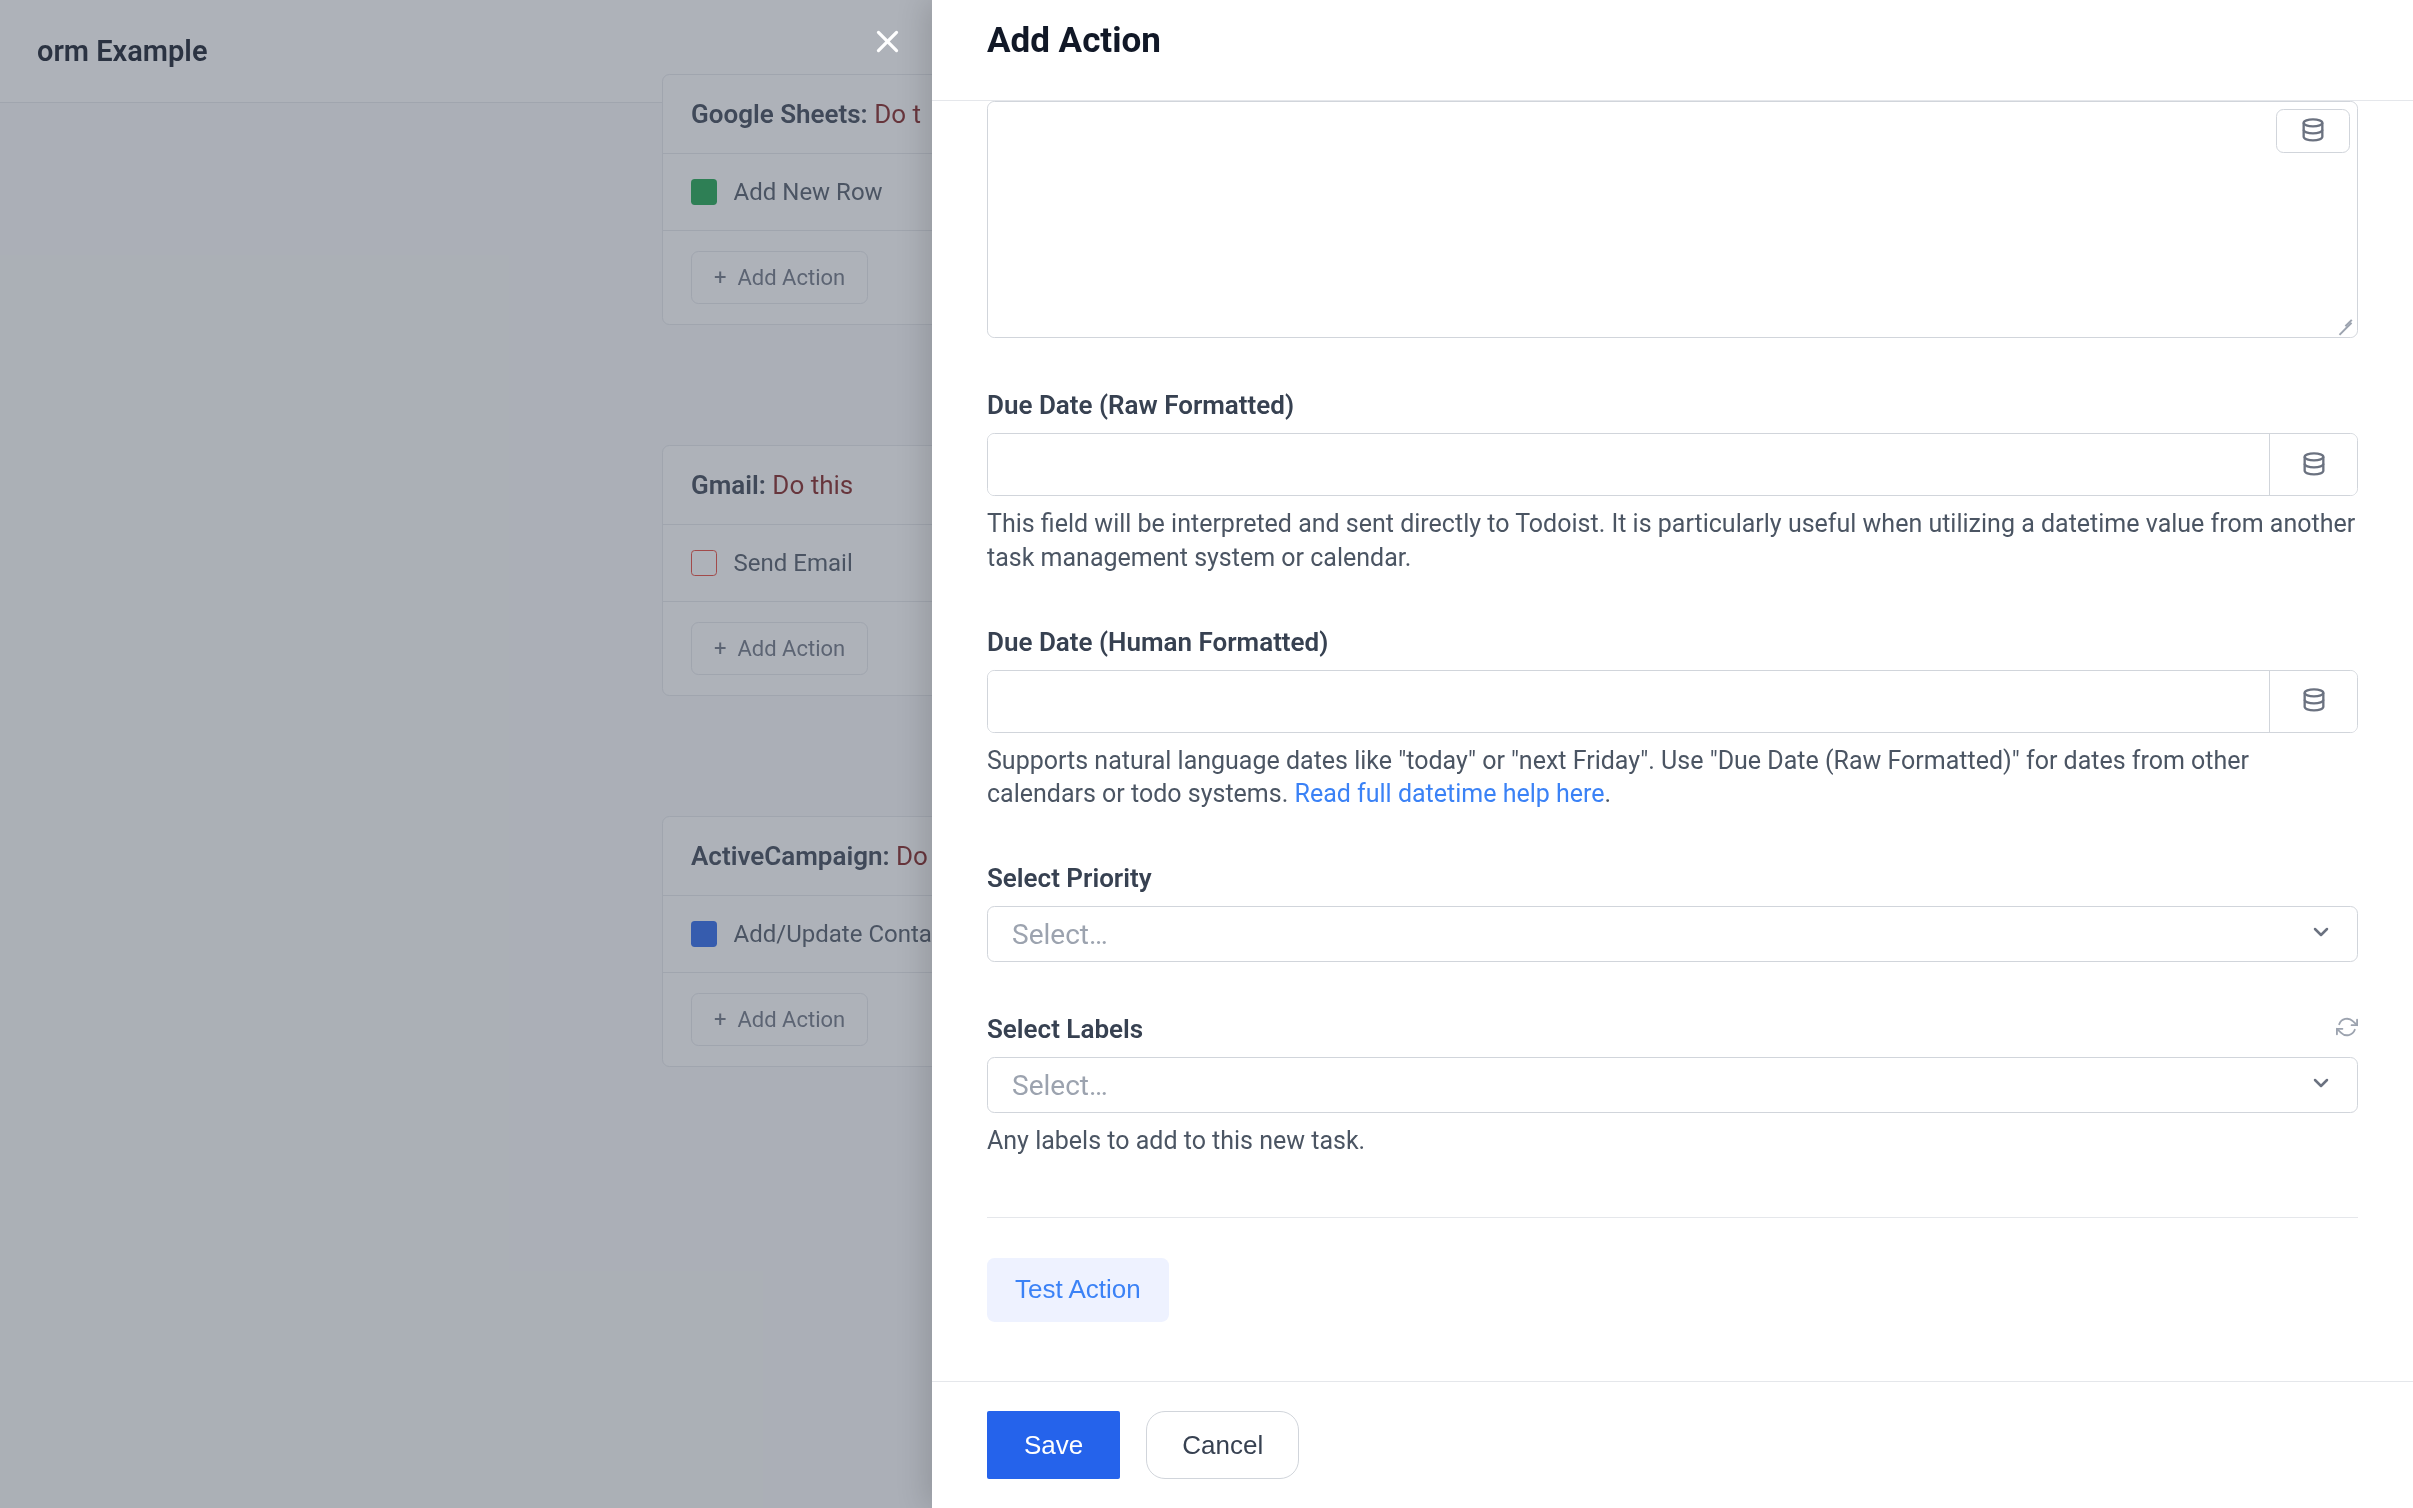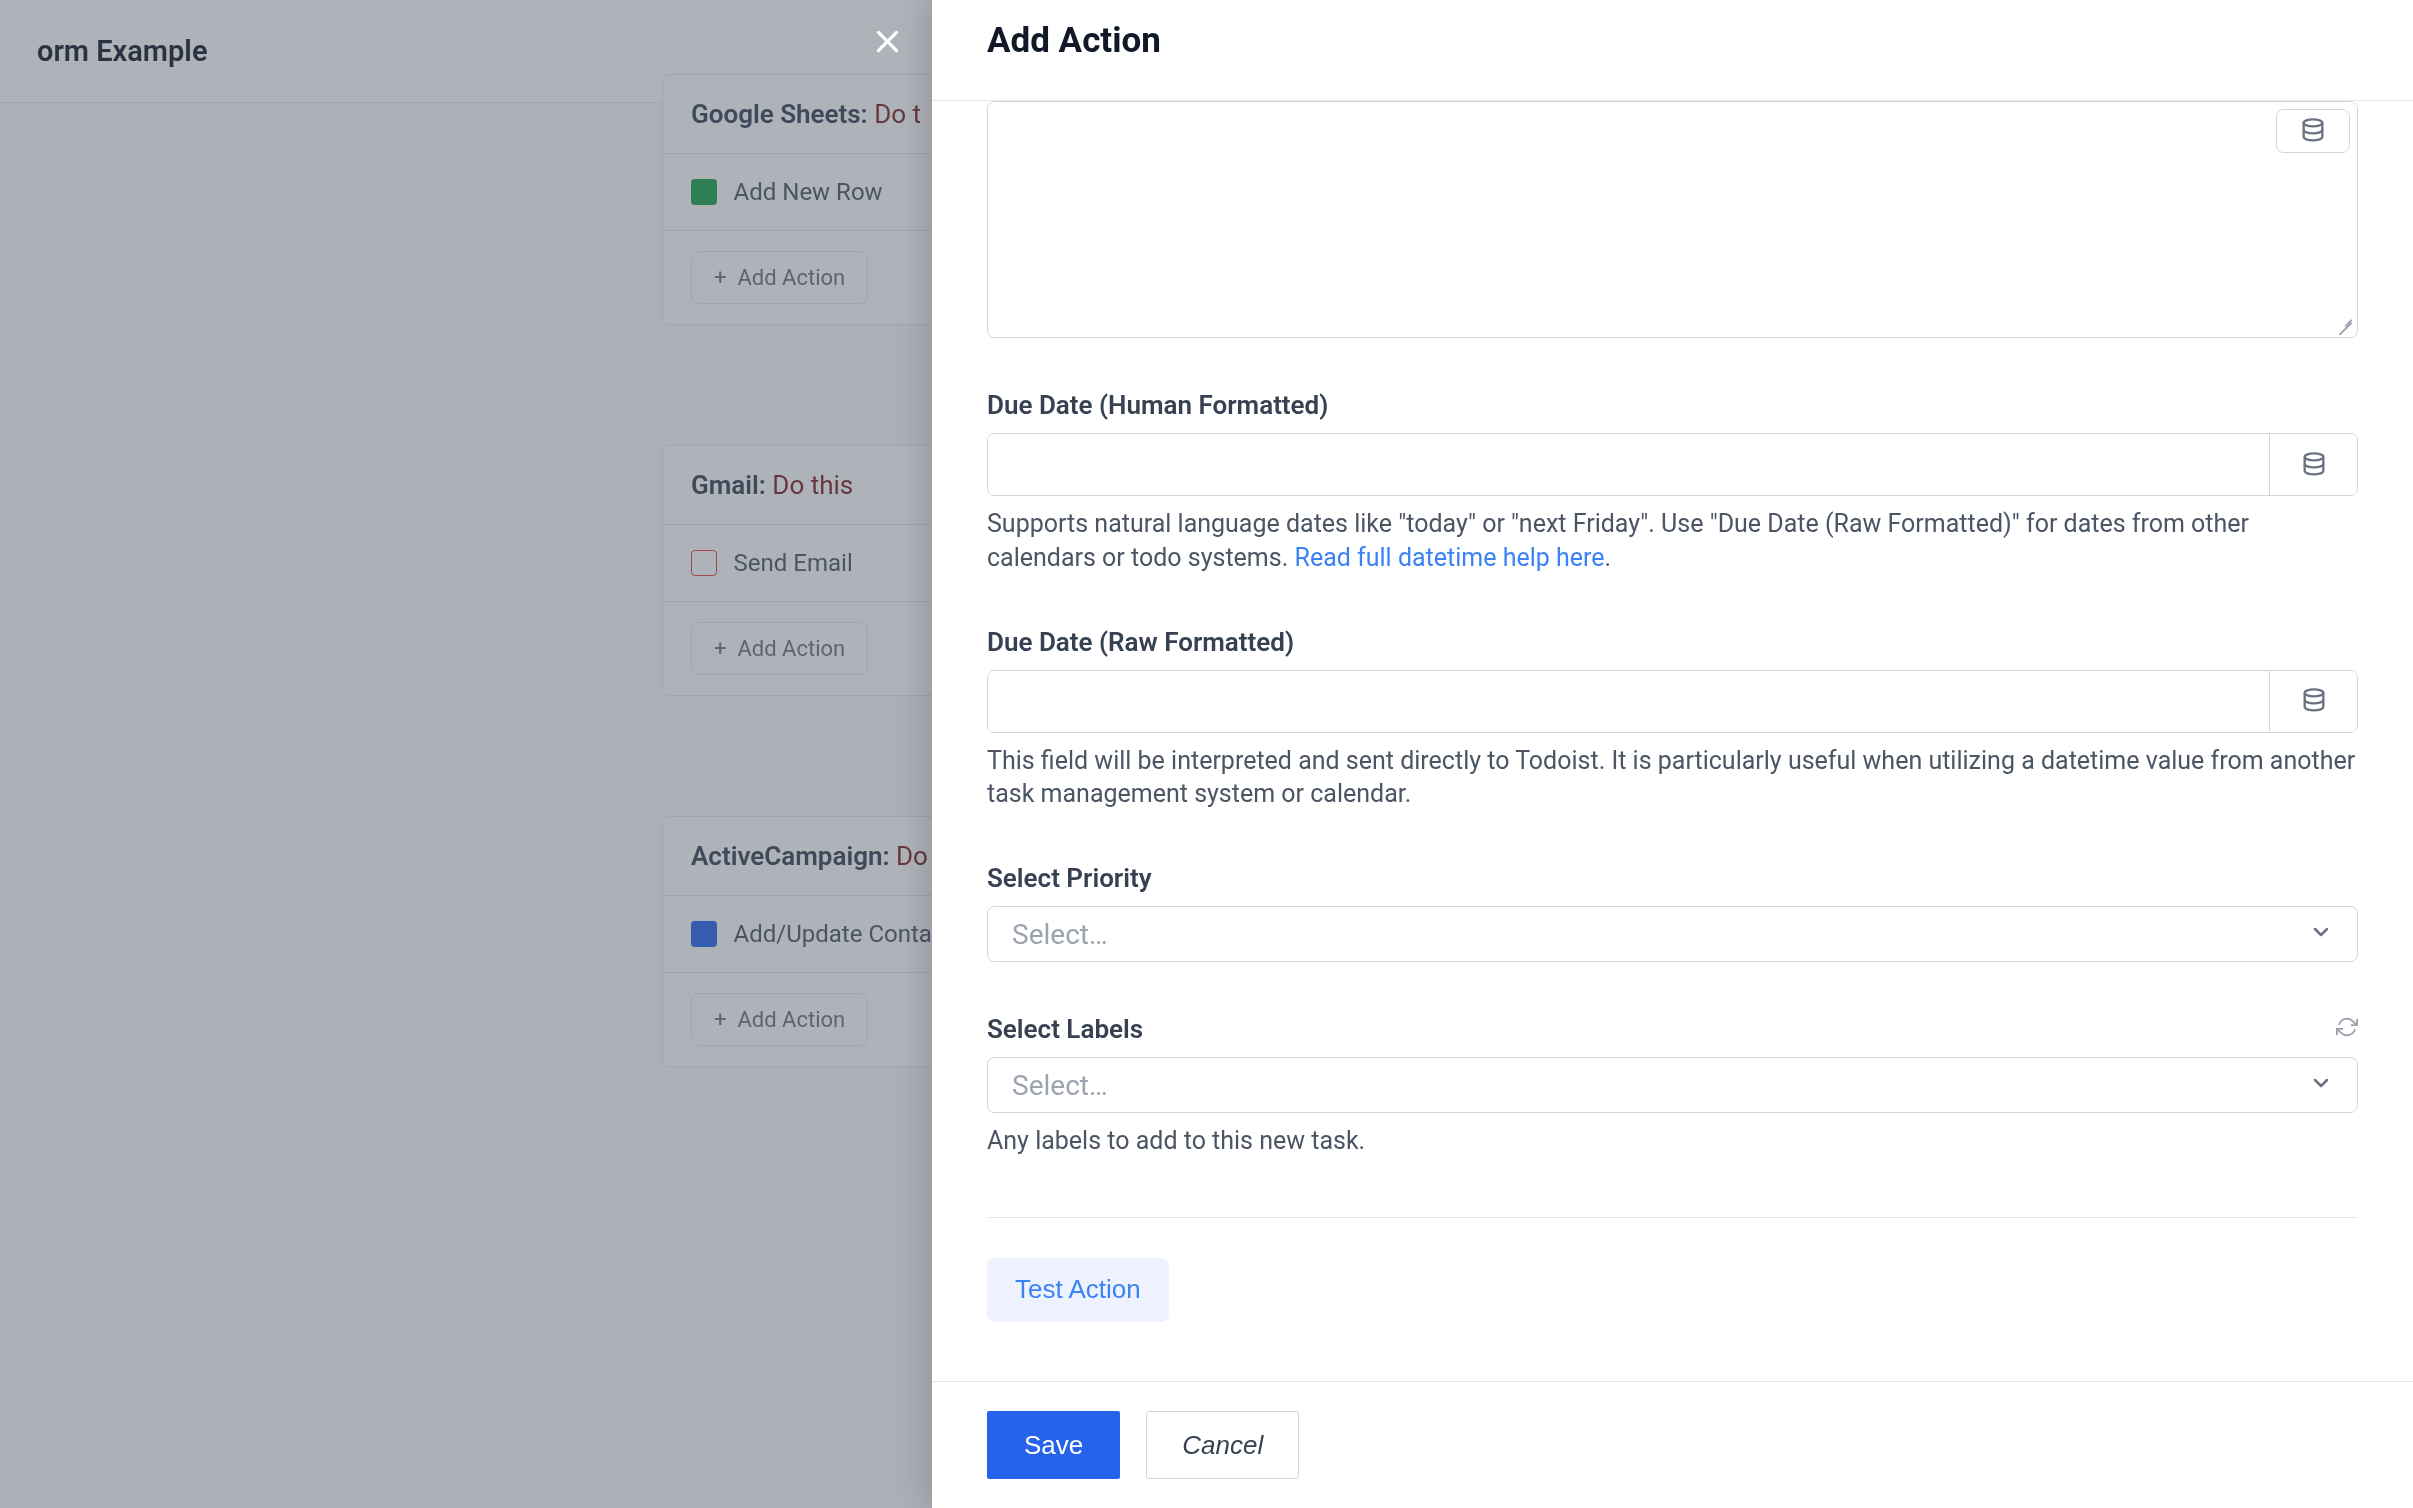--- a/index.html
+++ b/index.html
@@ -283,26 +283,25 @@
   border-radius: 2px;
   padding: 18.4px 37px;
   font-size: 26px;
   font-weight: 400;
   cursor: pointer;
 }
 .btn-secondary {
   background: #fff;
   color: #374151;
   border: 1.8px solid #d1d5db;
-  border-radius: 3px;
+  border-radius: 19px;
   padding: 15px 35px;
   font-size: 26px;
   font-weight: 500;
   cursor: pointer;
-  font-style: italic;
 }
 </style>
 </head>
 <body>
 
 <div class="bg-layer">
   <div class="bg-header">
     <span class="bg-header-title">orm Example</span>
   </div>
 
@@ -389,53 +388,53 @@
               <path d="M4 11v6c0 1.7 3.6 3 8 3s8-1.3 8-3v-6"></path>
             </svg>
         </span>
         <span class="textarea-resize"></span>
       </div>
     </div>
 
     
     <div class="field">
       <div class="field-label-row">
-        <span class="field-label">Due Date (Human Formatted)</span>
+        <span class="field-label">Due Date (Raw Formatted)</span>
       </div>
       <div class="text-input-wrap">
         <input type="text" style="">
         <span class="db-btn">
           <svg width="28" height="28" viewBox="0 0 24 24" fill="none" stroke="currentColor" stroke-width="2">
               <ellipse cx="12" cy="5" rx="8" ry="3"></ellipse>
               <path d="M4 5v6c0 1.7 3.6 3 8 3s8-1.3 8-3V5"></path>
               <path d="M4 11v6c0 1.7 3.6 3 8 3s8-1.3 8-3v-6"></path>
             </svg>
         </span>
       </div>
-      <p class="help-text">
-        <span>Supports natural language dates like "today" or "next Friday". Use "Due Date (Raw Formatted)" for dates from other calendars or todo systems. </span><a href="#">Read full datetime help here</a><span>.</span>
-      </p>
+      <p class="help-text">This field will be interpreted and sent directly to Todoist. It is particularly useful when utilizing a datetime value from another task management system or calendar.</p>
     </div>
 
     
     <div class="field">
       <div class="field-label-row">
-        <span class="field-label">Due Date (Raw Formatted)</span>
+        <span class="field-label">Due Date (Human Formatted)</span>
       </div>
       <div class="text-input-wrap">
         <input type="text" style="">
         <span class="db-btn">
           <svg width="28" height="28" viewBox="0 0 24 24" fill="none" stroke="currentColor" stroke-width="2">
               <ellipse cx="12" cy="5" rx="8" ry="3"></ellipse>
               <path d="M4 5v6c0 1.7 3.6 3 8 3s8-1.3 8-3V5"></path>
               <path d="M4 11v6c0 1.7 3.6 3 8 3s8-1.3 8-3v-6"></path>
             </svg>
         </span>
       </div>
-      <p class="help-text">This field will be interpreted and sent directly to Todoist. It is particularly useful when utilizing a datetime value from another task management system or calendar.</p>
+      <p class="help-text">
+        <span>Supports natural language dates like "today" or "next Friday". Use "Due Date (Raw Formatted)" for dates from other calendars or todo systems. </span><a href="#">Read full datetime help here</a><span>.</span>
+      </p>
     </div>
 
     
     <div class="field">
       <div class="field-label-row">
         <span class="field-label">Select Priority</span>
       </div>
       <div class="select-wrap">
         <span class="select-placeholder">Select…</span>
         <span class="chevron">

